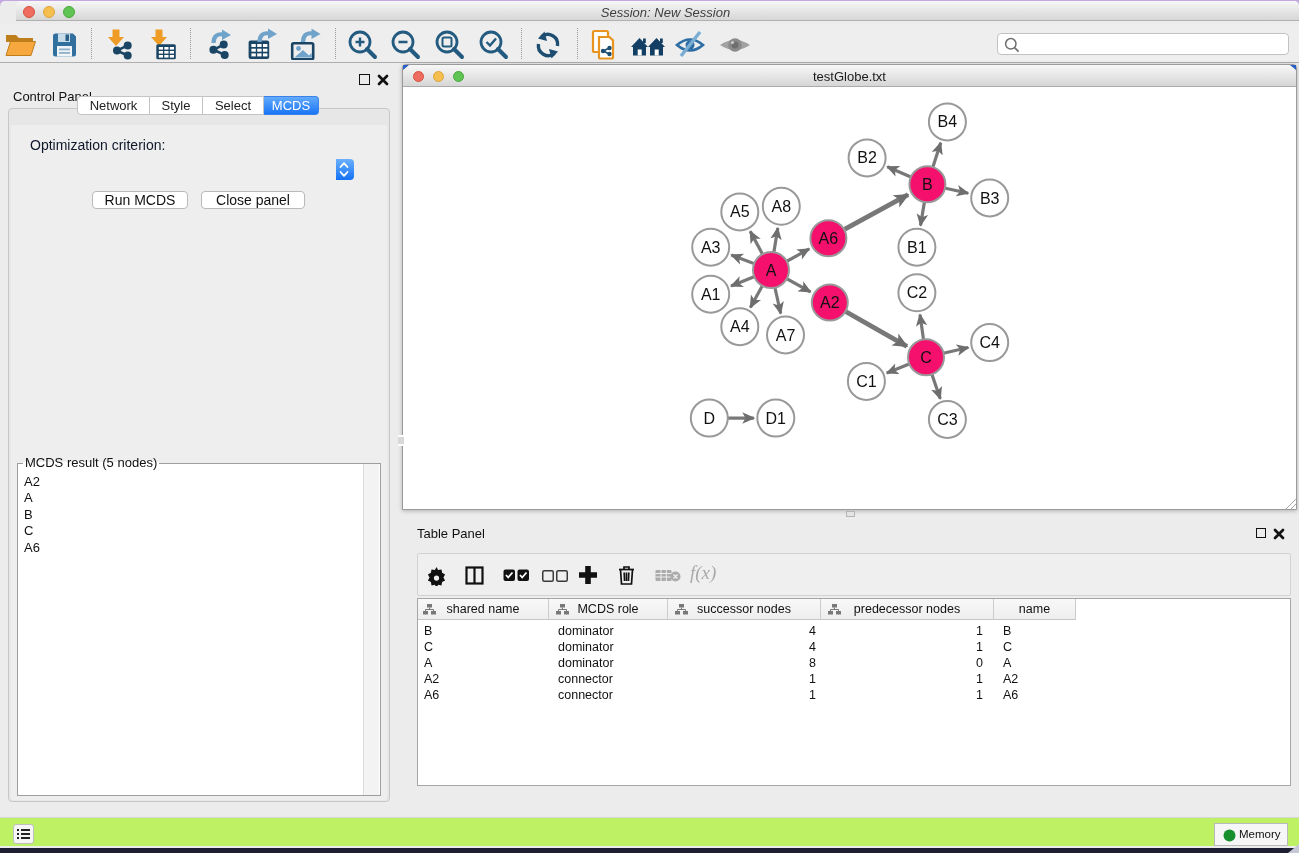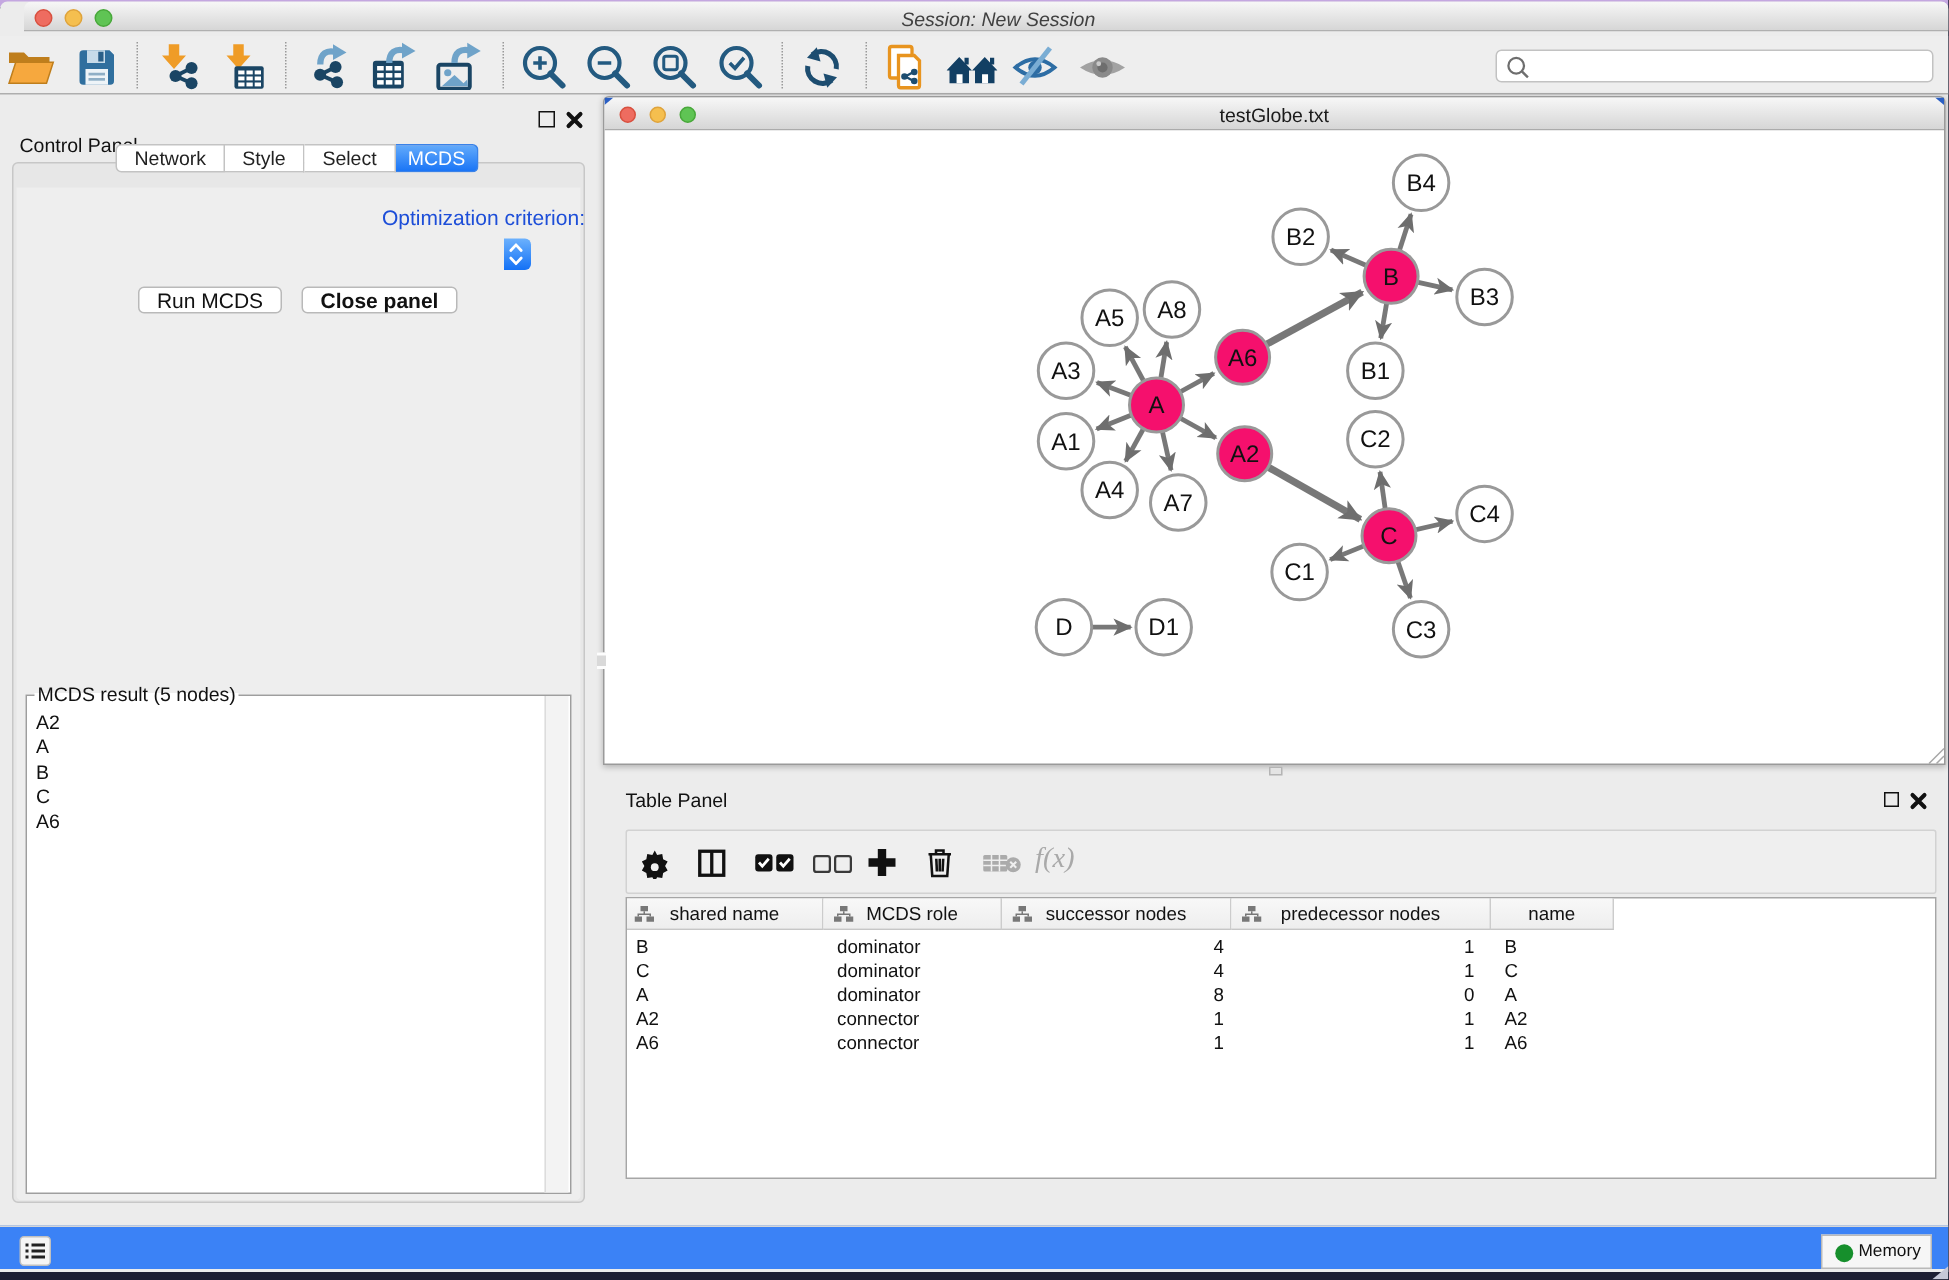--- a/index.html
+++ b/index.html
@@ -15,26 +15,26 @@
 .ticon{top:4px;}
 #search{top:9px;left:997px;width:292px;height:22px;background:#fff;border:1px solid #c2c2c2;border-radius:4px;}
 
 #cp-title{top:88px;left:13px;font-size:13px;color:#111;}
 #tabs{top:95px;left:77px;height:19px;}
 .tab{float:left;height:19px;border:1px solid #c3c3c3;border-left:none;background:#fff;font-size:13px;color:#222;text-align:center;line-height:18px;}
 .tab.first{border-left:1px solid #c3c3c3;border-radius:4px 0 0 4px;}
 .tab.sel{background:linear-gradient(#62aafb,#1a75f6);color:#fff;border-color:#3a82e8;border-radius:0 4px 4px 0;}
 #tabpage{top:107px;left:8px;width:382px;height:694px;border:1px solid #c7c7c7;border-radius:4px;background:#e7e7e7;}
 
-#optlabel{top:136px;left:8px;width:382px;text-align:right;font-size:14px;color:#1d4ed8;}
+#optlabel{top:136px;left:8px;width:382px;text-align:left;font-size:14px;color:#0f172a;padding-left:22px;}
 #dropdown{top:158px;left:43px;width:310px;height:21px;background:#fff;border:1px solid #ababab;border-radius:5px;font-size:14px;color:#111;line-height:19px;padding-left:13px;}
 #stepper{top:158px;left:336px;width:18px;height:21px;background:linear-gradient(#6cb1fd,#1371f6);border-radius:0 4px 4px 0;}
 .btn{height:18px;background:#fff;border:1px solid #b9b9b9;border-radius:4px;font-size:14px;color:#111;text-align:center;line-height:16px;}
 #runbtn{top:190px;left:92px;width:96px;}
-#closebtn{top:190px;left:201px;width:104px;font-weight:bold;}
+#closebtn{top:190px;left:201px;width:104px;}
 #mcdsbox{top:462px;left:17px;width:364px;height:333px;background:#fff;border:1px solid #9e9e9e;}
 #mcdslegend{top:454px;left:23px;font-size:13px;color:#111;background:linear-gradient(#eeeeee 48%,#ffffff 48%);padding:0 2px;}
 #mcdslist{top:473px;left:24px;font-size:13px;color:#111;line-height:16.4px;}
 #mcdssb{top:463px;left:363px;width:16px;height:331px;background:#f3f3f3;border-left:1px solid #dcdcdc;}
 
 #gwin{top:63px;left:402px;width:895px;height:446px;background:#fff;border:1px solid #9a9a9a;border-radius:4px 4px 0 0;box-shadow:0 1px 4px rgba(0,0,0,0.25);padding-left:20px;}
 #gtitle{top:0;left:0;width:893px;height:22px;background:linear-gradient(#f7f7f7,#d6d6d6);border-bottom:1px solid #ababab;border-radius:3px 3px 0 0;}
 .gl{width:11px;height:11px;border-radius:50%;top:6px;}
 #gtext{top:4px;left:0;width:893px;text-align:center;font-size:13px;color:#1a1a1a;}
 
@@ -43,21 +43,21 @@
 #tableborder{top:597px;left:417px;width:874px;height:188px;border:1px solid #a6a6a6;background:#fff;}
 .thead{top:598px;height:21px;background:linear-gradient(#f8f8f8,#eeeeee);border-right:1px solid #cccccc;border-bottom:1px solid #c6c6c6;font-size:12.5px;color:#111;text-align:center;line-height:21px;}
 .trow{font-size:12.5px;color:#111;height:17px;}
 .num{text-align:right;}
 #btabs{top:791px;left:673px;height:20px;}
 .btab{padding:0;}
 .btab{float:left;height:20px;border:1px solid #b0b0b0;border-left:none;background:#fff;font-size:13px;color:#111;text-align:center;line-height:19px;padding:0 10px;}
 .btab.first{border-left:1px solid #b0b0b0;border-radius:4px 0 0 4px;}
 .btab.last{border-radius:0 4px 4px 0;}
 .btab.sel{background:linear-gradient(#5ea7fc,#1672f5);color:#fff;border-color:#3a82e8;}
-#statusbar{top:816px;left:0;width:1299px;height:29px;background:#3b82f6;border-top:1px solid #d6d6d6;padding-left:19px;}
+#statusbar{top:816px;left:0;width:1299px;height:29px;background:#bef264;border-top:1px solid #d6d6d6;padding-left:19px;}
 #listbtn{top:6px;left:13px;width:21px;height:20px;background:#f5f5f5;border:1px solid #c0c0c0;border-radius:3px;}
 #membtn{top:5px;left:1214px;width:74px;height:23px;background:#f6f6f6;border:1px solid #b9b9b9;font-size:11.5px;color:#111;}
 svg text{font-family:"Liberation Sans",sans-serif;font-size:16px;fill:#111;}
 </style></head>
 <body>
 <div class="abs" id="walltop"></div>
 <div class="abs" id="app">
   <div class="abs" id="titlebar">
     <div class="abs tl" style="left:7px;background:#ee6c60;border:1px solid #d8503f;"></div>
     <div class="abs tl" style="left:27px;background:#f5bf4f;border:1px solid #dfa33b;"></div>

